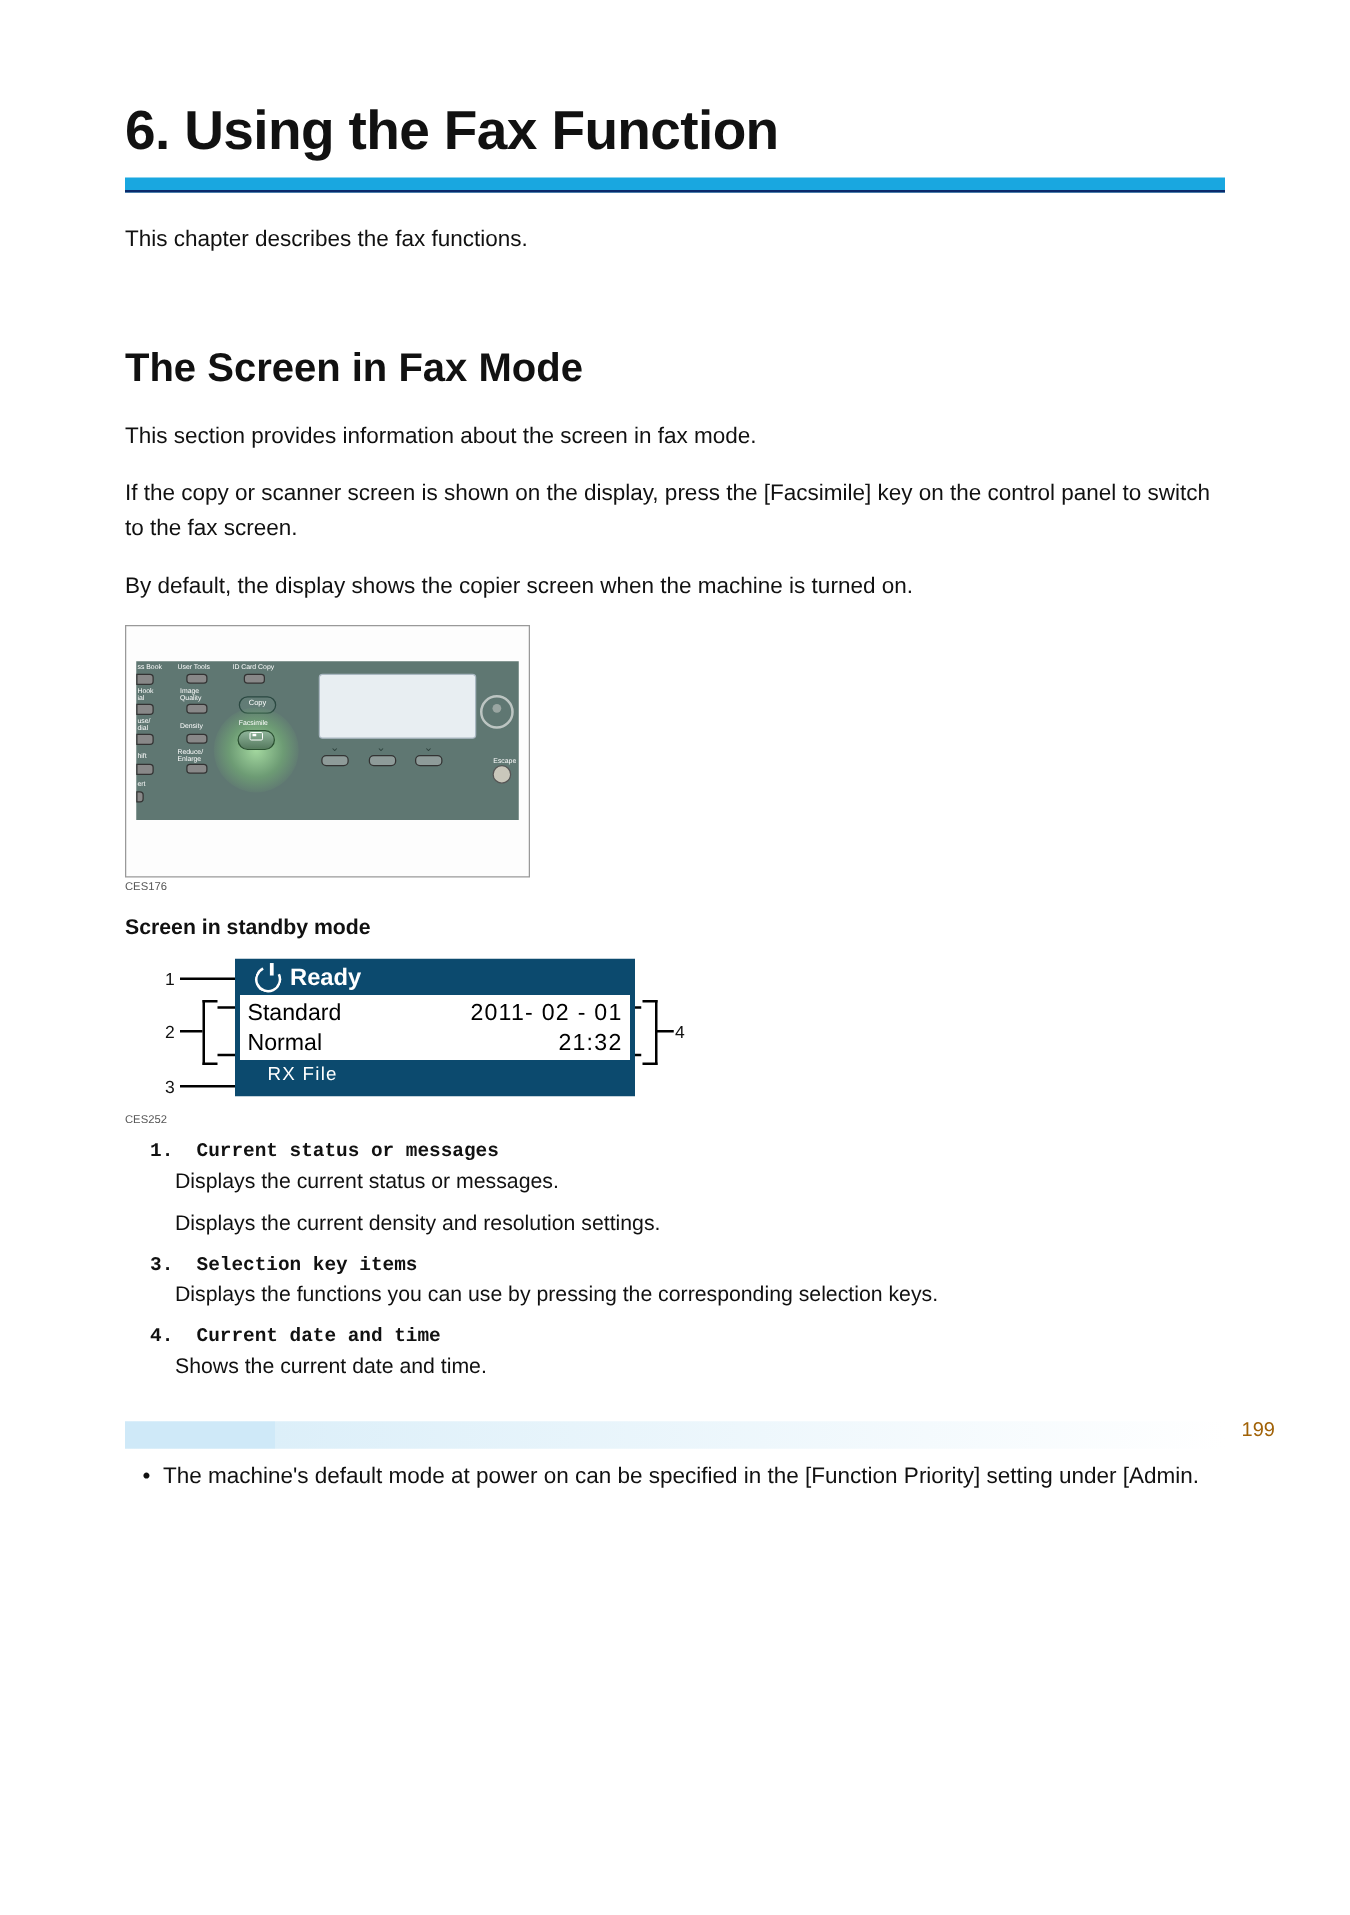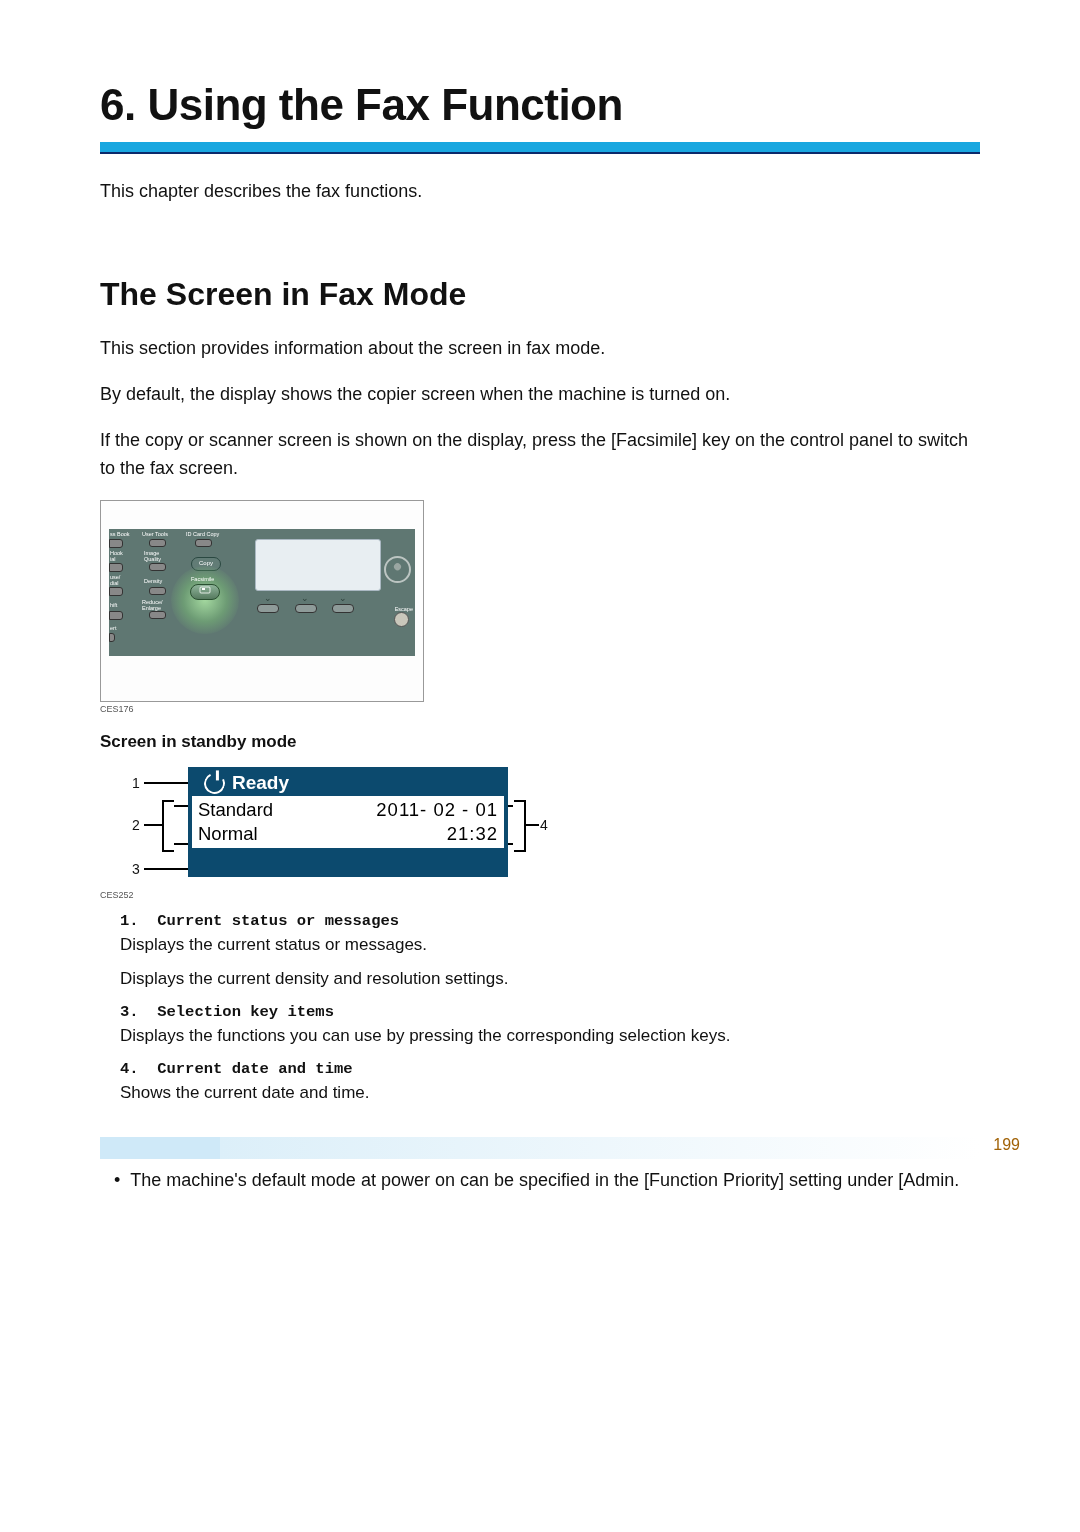--- a/index.html
+++ b/index.html
@@ -256,20 +256,21 @@
   }
   .def-title {
     font-weight: bold;
     font-size: 15.5px;
     margin-bottom: 5px;
     font-family: Liberation Mono, monospace;
   }
   .def-body {
     font-size: 17px;
     font-weight: 300;
+    margin-left: 20px;
   }
   
   .note-bar {
     margin: 34px 0 8px 0;
     height: 22px;
     background: linear-gradient(to right, #cfe9f8 0, #cfe9f8 120px, #dceff9 120px, #fff 100%);
   }
   .bullet-row {
     display: flex;
     font-size: 18px;
@@ -290,22 +291,22 @@
 <body>
 
 <div class="page">
 
   <h1 class="chapter-title">6. Using the Fax Function</h1>
   <div class="accent-bar"></div>
   <p class="body-text">This chapter describes the fax functions.</p>
 
   <h2 class="section-title">The Screen in Fax Mode</h2>
   <p class="body-text">This section provides information about the screen in fax mode.</p>
+  <p class="body-text">If the copy or scanner screen is shown on the display, press the [Facsimile] key on the control panel to switch to the fax screen.</p>
   <p class="body-text">By default, the display shows the copier screen when the machine is turned on.</p>
-  <p class="body-text">If the copy or scanner screen is shown on the display, press the [Facsimile] key on the control panel to switch to the fax screen.</p>
 
   <div class="figure1-wrap">
     <div class="fig1-outer">
       <div class="fig1-inner">
 
         <span class="fig1-label" style="left:1px;top:3px">ss Book</span>
         <span class="fig1-label" style="left:33px;top:3px">User Tools</span>
         <span class="fig1-label" style="left:77px;top:3px">ID Card Copy</span>
         <span class="pill-btn-edge" style="left:0;top:10px"></span>
         <span class="pill-btn" style="left:40px;top:10px"></span>
@@ -389,20 +390,23 @@
       <div class="lcd2-row2">
         <div class="lcd2-col">
           <span>Standard</span>
           <span>Normal</span>
         </div>
         <div class="lcd2-col right">
           <span>2011- 02 - 01</span>
           <span>21:32</span>
         </div>
       </div>
+      <div class="lcd2-row3">
+        <span>RX File</span>
+      </div>
     </div>
   </div>
   <div class="fig-caption" style="width:420px">CES252</div>
 
   <div class="def-list">
     <div class="def-item">
       <div class="def-title">
         <span>1.</span>&nbsp;
         <span>Current status or messages</span>
       </div>

